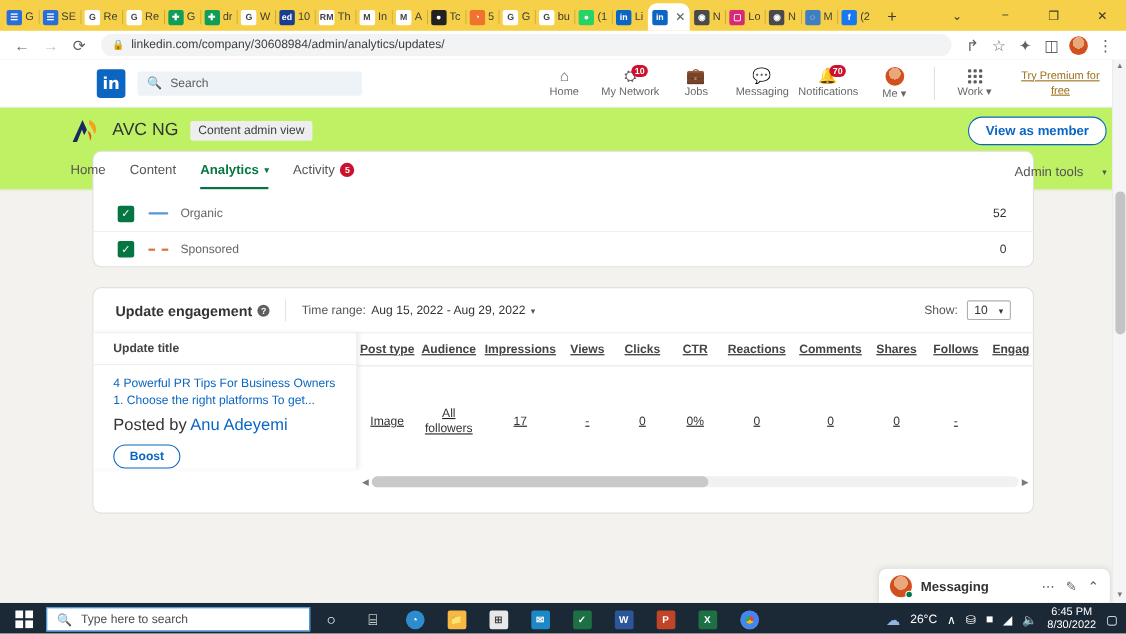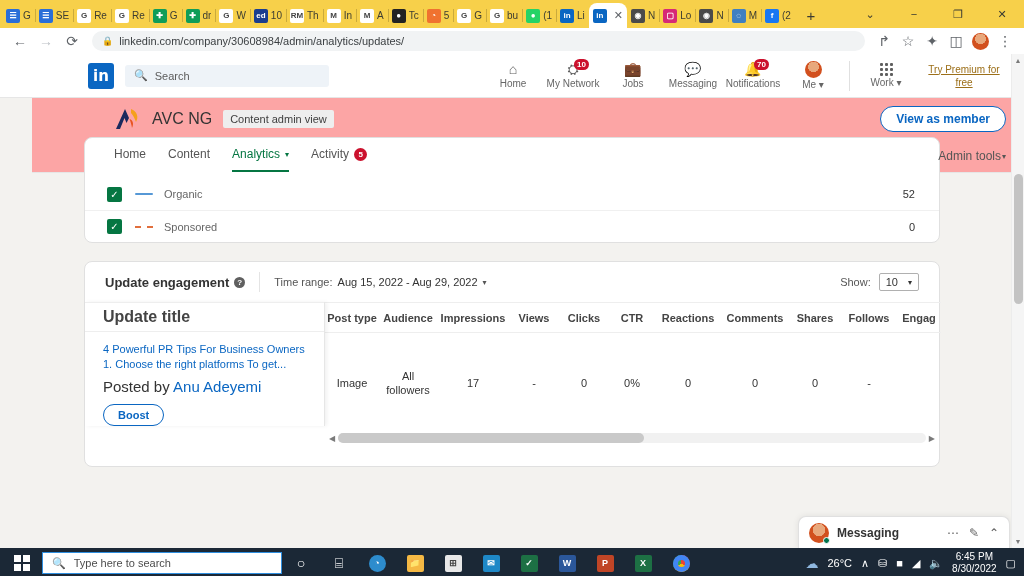--- a/index.html
+++ b/index.html
@@ -204,24 +204,23 @@
     display: grid;
     grid-template-columns: repeat(3, 3px);
     grid-auto-rows: 3px;
     gap: 2px;
     justify-content: center;
   }
   .grid-icon i { background: #5f5f5f; border-radius: 1px; display: block; width: 3px; height: 3px; }
 
   
   .li-companynav {
-    background: #fca5a5;
+    background: #bef264;
     border-bottom: 1px solid #e6e6e6;
-    padding: 0 18px 0 82px;
-    margin-left: 32px;
+    padding: 0 18px 0 64px;
   }
   .co-row {
     height: 42px;
     display: flex;
     align-items: center;
     gap: 11px;
   }
   .co-logo {
     width: 27px; height: 26px;
     position: relative;
@@ -254,33 +253,33 @@
     font-size: 12px;
   }
   .co-tab {
     display: flex;
     align-items: center;
     gap: 5px;
     color: #555555;
     border-bottom: 2px solid transparent;
     padding-bottom: 2px;
   }
-  .co-tab.active { color: #057642; font-weight: normal; border-bottom-color: #057642; }
+  .co-tab.active { color: #057642; font-weight: bold; border-bottom-color: #057642; }
   .co-tab .badge {
     background: #cb112d; color: #fff;
     border-radius: 50%;
     width: 13px; height: 13px;
     font-size: 8px;
     font-weight: bold;
     display: flex; align-items: center; justify-content: center;
   }
   .co-tabs .admin-tools {
     margin-left: auto;
     color: #555555;
-    display: flex; align-items: center; gap: 1px;
+    display: flex; align-items: center; gap: 17px;
   }
   .caret { font-size: 8px; }
 
   
   .page-body { padding: 0 84px; }
   .card {
     background: #ffffff;
     border: 1px solid #e0e0e0;
     border-radius: 8px;
   }
@@ -367,21 +366,21 @@
     border-right: 1px solid #e6e6e6;
     box-shadow: 2px 0 4px rgba(0,0,0,.06);
     z-index: 3;
   }
   .fc-head {
     height: 30px;
     border-top: 1px solid #eeeeee;
     border-bottom: 1px solid #eeeeee;
     display: flex; align-items: center;
     padding-left: 18px;
-    font-size: 16px;
+    font-size: 11px;
     font-weight: bold;
     color: #444444;
   }
   .fc-cell { padding: 10px 18px 0; }
   .post-title { color: #0a66c2; font-size: 11px; line-height: 15px; }
   .post-by { font-size: 15px; color: #333333; margin-top: 6px; }
   .post-by a { color: #0a66c2; }
   .post-date { font-size: 11px; color: #555555; margin-top: 5px; }
   .boost-btn {
     margin-top: 9px;
@@ -389,21 +388,21 @@
     border: 1px solid #0a66c2;
     color: #0a66c2;
     border-radius: 13px;
     font-size: 11px;
     font-weight: bold;
     padding: 4px 14px;
     background: #fff;
   }
 
   .scroll-col { margin-left: 240px; }
-  .data-table { width: 100%; border-collapse: collapse; table-layout: fixed; }
+  .data-table { width: 100%; border-collapse: collapse; table-layout: fixed; text-decoration: underline; }
   .data-table th {
     height: 30px;
     border-top: 1px solid #eeeeee;
     border-bottom: 1px solid #eeeeee;
     font-size: 11px;
     font-weight: bold;
     color: #444444;
     text-align: center;
     white-space: nowrap;
   }

